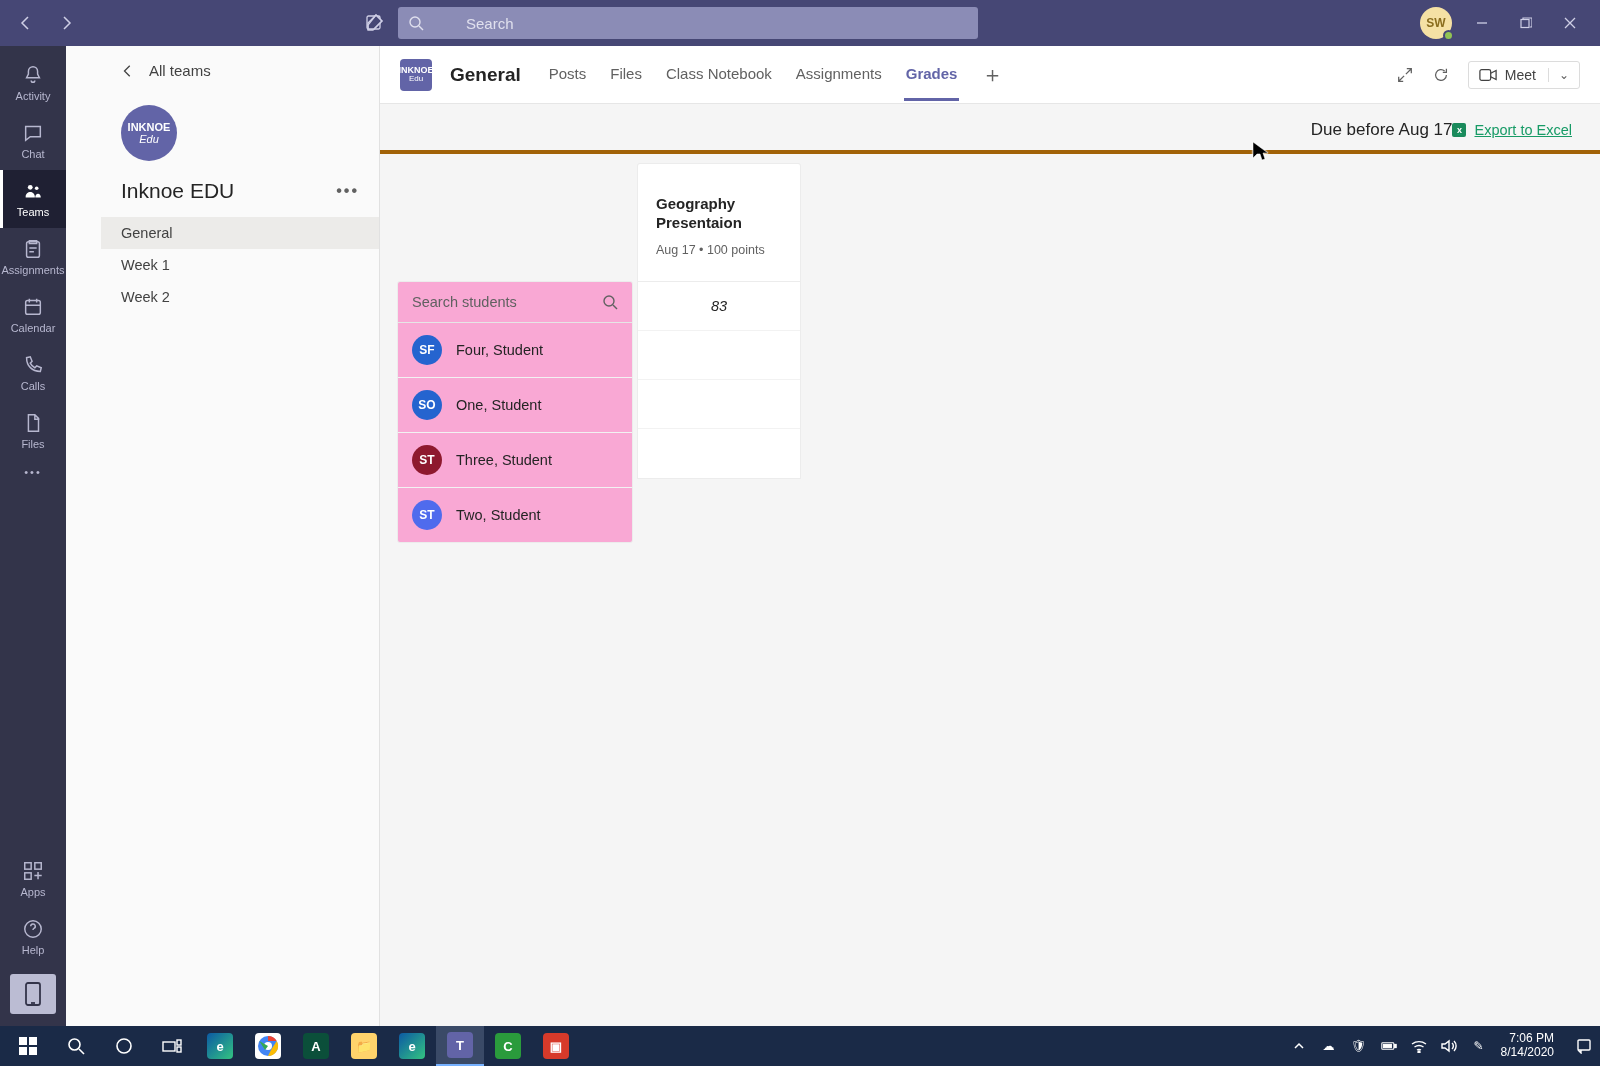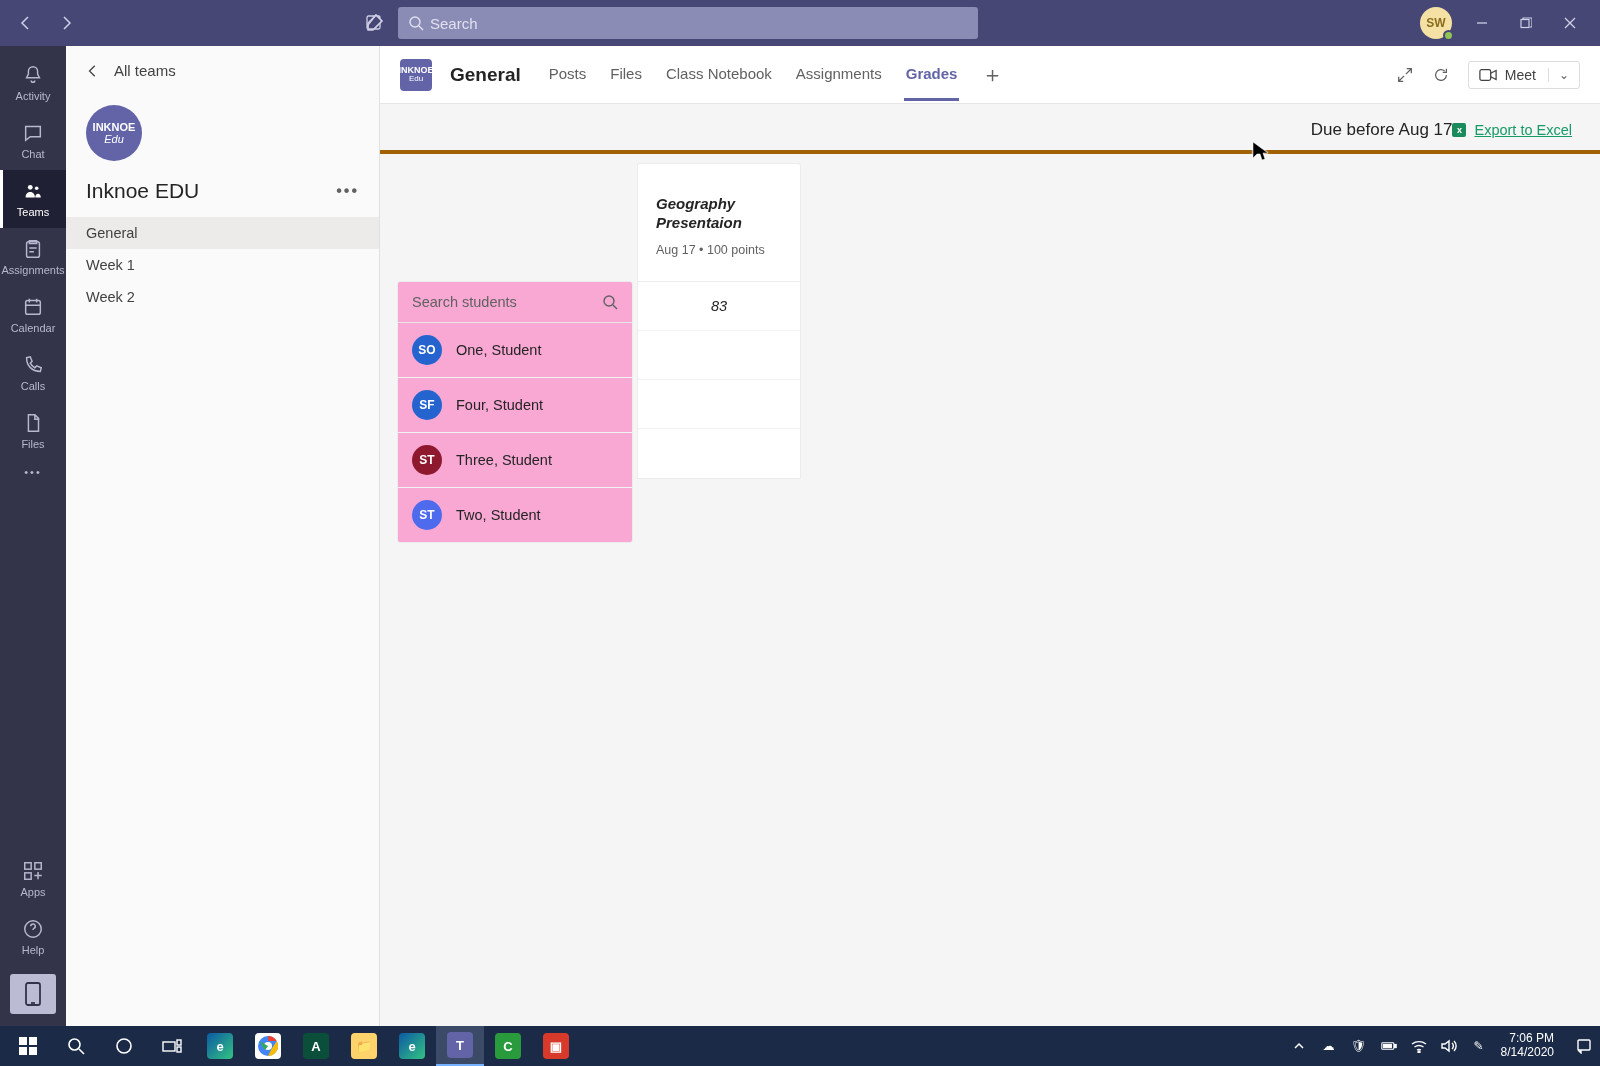--- a/index.html
+++ b/index.html
@@ -3,40 +3,40 @@
 <meta charset="utf-8">
 <style>
 * { margin:0; padding:0; box-sizing:border-box; font-family:"Segoe UI", Tahoma, sans-serif; }
 html,body { width:1600px; height:1066px; overflow:hidden; background:#f0f0f0; }
 
 
 .titlebar { height:46px; background:#464775; display:flex; align-items:center; color:#cfcfe6; }
 .titlebar .nav-arrows { display:flex; gap:24px; margin-left:18px; }
 .titlebar .nav-arrows svg { stroke:#a7a7c4; }
 .titlebar .compose { margin-left:280px; width:40px; height:34px; display:flex; align-items:center; justify-content:center; }
-.titlebar .search { margin-left:4px; width:580px; height:32px; background:#8b8cb6; border-radius:3px; display:flex; align-items:center; padding:0 10px; }
+.titlebar .search { margin-left:4px; width:580px; height:32px; background:#8b8cb6; border-radius:3px; display:flex; align-items:center; padding:0 10px;gap:36px; }
 .titlebar .search input { background:transparent; border:none; outline:none; font-size:15px; color:#d8d8e8; margin-left:6px; flex:1; }
 .titlebar .search input::placeholder { color:#e0e0ee; }
 .titlebar .right { margin-left:auto; display:flex; align-items:center; gap:24px; margin-right:16px;}
 .avatar { width:32px; height:32px; border-radius:50%; background:#f5e1a4; display:flex; align-items:center; justify-content:center; font-size:12px; color:#8a6d1e; font-weight:600; position:relative;}
 .avatar .presence { width:11px; height:11px; border-radius:50%; background:#92c353; border:2px solid #464775; position:absolute; right:-2px; bottom:-2px;}
 .win-btn { color:#cfcfe6; width:20px; text-align:center; font-size:13px;}
 
 
 .layout { display:flex; height:calc(1066px - 46px - 40px); }
 .rail { width:66px; background:#33344a; display:flex; flex-direction:column; align-items:center; color:#b7b7cf; font-size:11px; padding-top:8px;}
 .rail .rail-item { width:66px; display:flex; flex-direction:column; align-items:center; justify-content:center; gap:4px; padding:10px 0; cursor:pointer;}
 .rail .rail-item.selected { background:#1f2033; color:#fff; position:relative;justify-content:center;}
 .rail .rail-item.selected::before { content:""; position:absolute; left:0; top:0; bottom:0; width:3px; background:#fff;}
 .rail .rail-icon { width:22px; height:22px; }
 .rail .rail-bottom { margin-top:auto; display:flex; flex-direction:column; align-items:center; gap:0; padding-bottom:12px;}
 .rail .device-btn { width:46px; height:40px; background:#bbbcd3; border-radius:3px; display:flex; align-items:center; justify-content:center; margin-top:8px; }
 
 
-.channel-panel { width:314px; background:#fafafa; border-right:1px solid #e1e1e1; display:flex; flex-direction:column;}
+.channel-panel { width:314px; background:#fafafa; border-right:1px solid #e1e1e1; display:flex; flex-direction:column;padding-left:35px;}
 .channel-panel .back-row { display:flex; align-items:center; gap:14px; padding:16px 20px; font-size:15px; color:#424242;}
 .team-header { display:flex; align-items:center; gap:14px; padding:10px 20px 8px;}
 .team-avatar { width:56px; height:56px; border-radius:50%; background:#6264a7; color:#fff; display:flex; flex-direction:column; align-items:center; justify-content:center; font-size:11px; font-weight:700; line-height:1.1;}
 .team-avatar span.sub { font-weight:400; font-style:italic; font-size:11px;}
 .team-title-row { display:flex; align-items:center; justify-content:space-between; padding:10px 20px 14px;}
 .team-title-row .title { font-size:21px; font-weight:400; color:#242424;}
 .team-title-row .more { color:#616161; font-weight:700; letter-spacing:2px; }
 .chan-list { display:flex; flex-direction:column;}
 .chan-item { padding:8px 20px; font-size:14.5px; color:#424242; cursor:pointer;}
 .chan-item.selected { background:#ecebe9;}
@@ -62,21 +62,21 @@
 
 .grade-area { display:flex; gap:6px; padding:10px 18px; align-items:flex-start;}
 .col-students { width:234px; background:#f9a8d4; border-radius:2px; box-shadow:0 0 0 1px #ececec; margin-top:118px;}
 .student-search { display:flex; align-items:center; justify-content:space-between; padding:12px 14px; border-bottom:1px solid #e6e6e6; color:#616161; font-size:14.5px;}
 .student-row { display:flex; align-items:center; gap:14px; padding:12px 14px; border-bottom:1px solid #f2f2f2; font-size:14.5px; color:#242424;}
 .student-row:last-child { border-bottom:none;}
 .badge { width:30px; height:30px; border-radius:50%; display:flex; align-items:center; justify-content:center; color:#fff; font-size:12px; font-weight:600;}
 
 .col-assign { width:162px; display:flex; flex-direction:column;}
 .assign-header { background:#fff; border-radius:2px 2px 0 0; box-shadow:0 0 0 1px #ececec; padding:20px 18px 14px; height:118px; display:flex; flex-direction:column; justify-content:center;}
-.assign-header .title { font-size:15px; font-weight:600; line-height:1.25; color:#242424;font-style:italic;}
+.assign-header .title { font-size:15px; font-weight:600; line-height:1.25; color:#242424;}
 .assign-header .meta { font-size:12.5px; color:#616161; margin-top:10px;}
 .assign-cells { background:#fff; box-shadow:0 0 0 1px #ececec;}
 .assign-cell { height:49px; border-bottom:1px solid #f2f2f2; display:flex; align-items:center; justify-content:center; font-size:14.5px; color:#242424;font-style:italic;}
 .assign-cell:last-child { border-bottom:none;}
 
 
 .cursor { position:absolute; left:1250px; top:140px; pointer-events:none; z-index:50;}
 .cursor svg { filter:drop-shadow(0 0 1px #fff);}
 
 
@@ -297,26 +297,26 @@
       <div class="col-students">
         <div class="student-search">
           <span>Search students</span>
           <svg width="16" height="16" viewBox="0 0 16 16" stroke="#616161" fill="none" stroke-width="1.4">
               <circle cx="7" cy="7" r="5"></circle>
               <path d="M11 11l4 4"></path>
             </svg>
         </div>
         <div id="students-list">
             <div class="student-row">
+              <div class="badge" style="background:#2564cf">SF</div>
+              <span>Four, Student</span>
+            </div>
+            <div class="student-row">
               <div class="badge" style="background:#2564cf">SO</div>
               <span>One, Student</span>
-            </div>
-            <div class="student-row">
-              <div class="badge" style="background:#2564cf">SF</div>
-              <span>Four, Student</span>
             </div>
             <div class="student-row">
               <div class="badge" style="background:#8e192e">ST</div>
               <span>Three, Student</span>
             </div>
             <div class="student-row">
               <div class="badge" style="background:#4f6bed">ST</div>
               <span>Two, Student</span>
             </div>
           </div>

